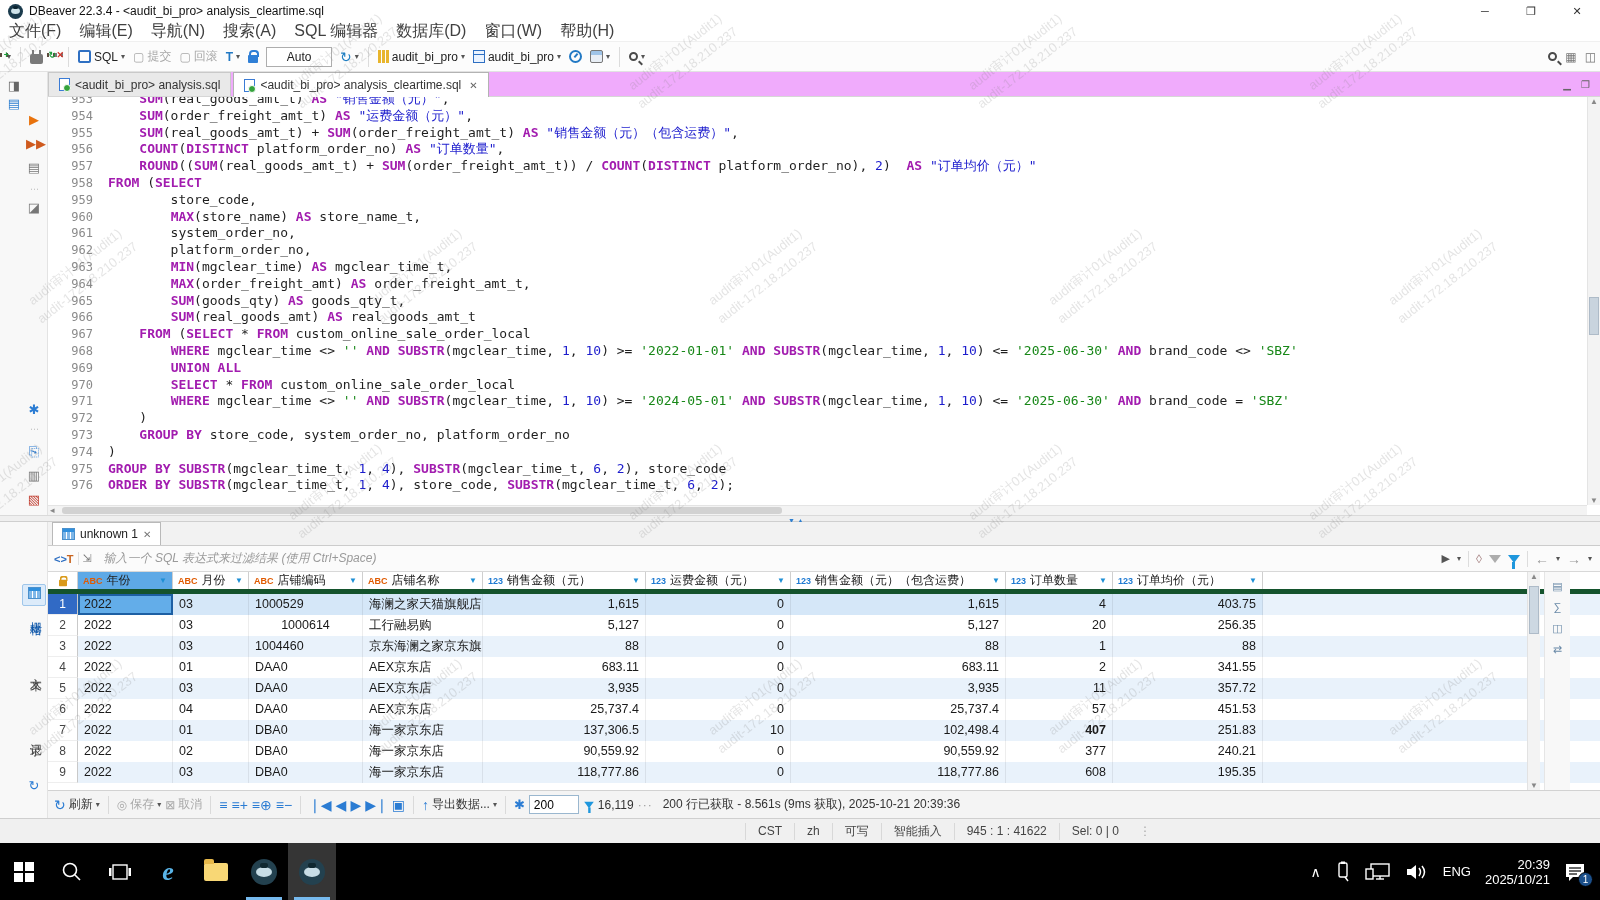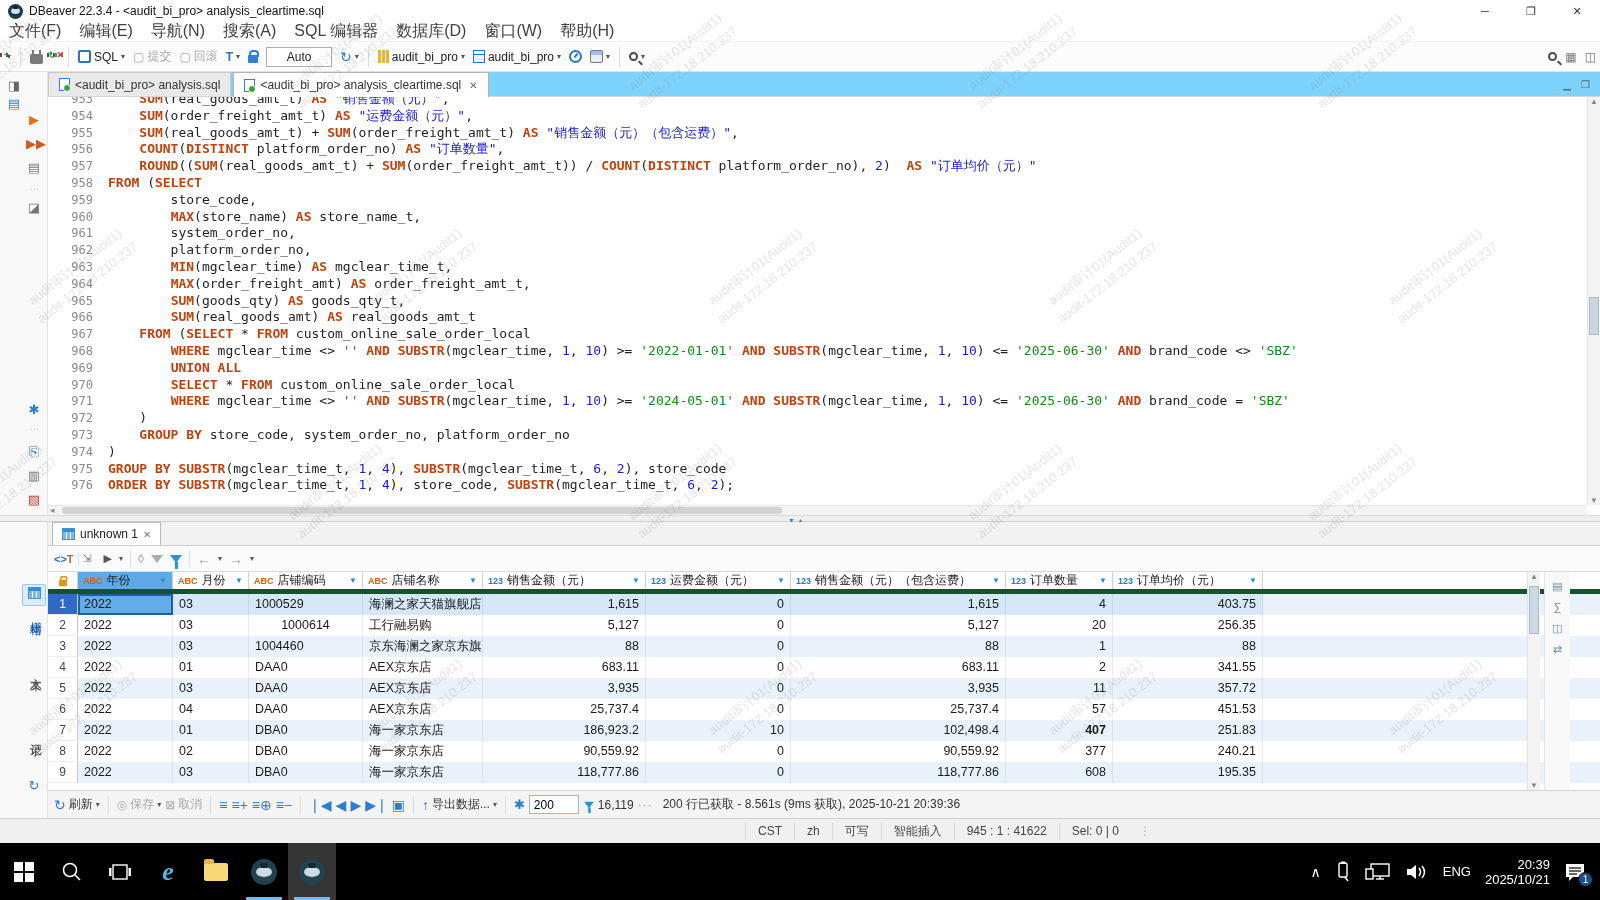--- a/index.html
+++ b/index.html
@@ -38,21 +38,21 @@
   .db-ic i:nth-child(1){height:13px}.db-ic i:nth-child(2){height:13px}.db-ic i:nth-child(3){height:13px}
   .schema-ic{width:12px;height:13px;border:1px solid #2e6fc2;background:#eaf3ff;position:relative}
   .schema-ic::before{content:"";position:absolute;left:0;top:3px;right:0;height:1px;background:#2e6fc2}
   .gauge-ic{width:13px;height:13px;border:2px solid #2279c4;border-radius:50%;position:relative}
   .gauge-ic::before{content:"";position:absolute;left:4px;top:1px;width:2px;height:5px;background:#2279c4;transform:rotate(40deg)}
   .net-ic{width:13px;height:13px;border:1px solid #777;border-radius:2px;background:linear-gradient(#9fc4e8 40%,#e8eef5 40%)}
   .mag{width:9px;height:9px;border:2px solid #4a4a4a;border-radius:50%;position:relative}
   .mag::after{content:"";position:absolute;width:5px;height:2px;background:#4a4a4a;left:7px;top:8px;transform:rotate(45deg)}
 
   
-  .tabrow{position:absolute;left:48px;top:72px;right:0;height:25px;background:#7dd3fc;border-bottom:1px solid #d6d6d6;display:flex;align-items:flex-end}
+  .tabrow{position:absolute;left:48px;top:72px;right:0;height:25px;background:#f0abfc;border-bottom:1px solid #d6d6d6;display:flex;align-items:flex-end}
   .etab{display:flex;align-items:center;gap:5px;height:24px;padding:0 10px;font-size:12px;color:#333;background:#e9e9e9;border:1px solid #c9c9c9;border-bottom:none;margin-right:2px}
   .etab.active{background:#fff;height:25px;margin-bottom:-1px;border-color:#b3b3b3}
   .sqlfile-ic{width:11px;height:13px;background:#fff;border:1px solid #3a7bd5;position:relative}
   .sqlfile-ic::after{content:"";position:absolute;right:-2px;bottom:-2px;width:6px;height:6px;border-radius:50%;background:#35a33c;border:1px solid #fff}
   .etab .close{font-size:10px;color:#666;margin-left:3px}
   .tab-winctrl{margin-left:auto;display:flex;gap:10px;padding:0 10px;color:#666;font-size:10px;align-self:center}
 
   
   .leftrail{position:absolute;left:0;top:72px;width:48px;height:746px;background:#f8f8f8;border-right:1px solid #e3e3e3;font-size:13px}
   .rail-ic{position:absolute;left:26px;width:16px;height:16px;text-align:center;line-height:16px;color:#666}
@@ -65,21 +65,21 @@
     repeating-linear-gradient(90deg,#7fb7e8 0 3px,#fff 3px 4px),
     #cfe6f8;border:1px solid #4a90cc}
   .rail-hl{position:absolute;left:22px;width:24px;height:22px;background:#dcebfa;border:1px solid #9fc6ea;border-radius:2px}
 
   
   .editor{position:absolute;left:48px;top:97px;right:0;height:418px;background:#fff;overflow:hidden}
   .code{position:absolute;left:0;top:-6px;right:13px;font-family:"DejaVu Sans Mono",monospace;font-size:13px;line-height:16.8px;white-space:pre}
   .cl{display:flex}
   .ln{flex:0 0 54px;text-align:right;padding-right:9px;color:#8a8a8a;font-size:12px}
   .ct{padding-left:6px;color:#1f1f1f}
-  .tk-k{color:#c2410c;font-weight:bold}
+  .tk-k{color:#a21caf;font-weight:bold}
   .tk-n{color:#1c1ccd}
   .tk-q{color:#1c1ccd}
   .tk-s{color:#178717}
   .tk-t{color:#1f1f1f}
   .e-vscroll{position:absolute;right:0;top:0;width:13px;bottom:10px;background:#f3f3f3;border-left:1px solid #e4e4e4}
   .e-vscroll .thumb{position:absolute;left:1px;right:1px;top:200px;height:38px;background:#c9d4de;border:1px solid #aebbc8}
   .e-vscroll .ar{position:absolute;left:0;width:12px;text-align:center;font-size:8px;color:#888}
   .e-hscroll{position:absolute;left:0;bottom:0;right:13px;height:10px;background:#f3f3f3;border-top:1px solid #e4e4e4}
   .e-hscroll .thumb{position:absolute;top:1px;height:7px;left:14px;width:720px;background:#d2d2d2;border-radius:3px}
   .e-hscroll .ar{position:absolute;left:2px;top:-1px;font-size:9px;color:#888}
@@ -338,20 +338,21 @@
       <div class="rtabs">
         <div class="rtab">
           <span class="grid-ic"></span>
           <span>unknown 1</span>
           <span class="close" style="color:#777;font-size:10px">✕</span>
         </div>
       </div>
       <div class="filterbar">
         <span class="fb-ico"><b>&lt;&gt;</b>T</span>
         <div class="fb-expand">⇲</div>
+        <div class="fb-ph">输入一个 SQL 表达式来过滤结果 (使用 Ctrl+Space)</div>
         <div class="fb-right">
           <span class="play">▶</span>
             <span class="caret">▾</span>
           <span style="width:1px;height:16px;background:#ddd"></span>
           <span style="color:#a88">◊</span>
           <span class="funnel off"></span>
           <span class="funnel blue"></span>
           <span style="width:1px;height:16px;background:#ddd"></span>
           <span class="nav">←</span>
             <span class="caret">▾</span>
@@ -483,21 +484,21 @@
               <div class="gc r" style="flex: 0 0 215px;">25,737.4</div>
               <div class="gc r" style="flex: 0 0 107px;">57</div>
               <div class="gc r" style="flex: 0 0 150px;">451.53</div>
             </div>
             <div class="grow">
               <div class="gnum">7</div>
               <div class="gc" style="flex: 0 0 95px;">2022</div>
               <div class="gc" style="flex: 0 0 76px;">01</div>
               <div class="gc" style="flex: 0 0 114px;">DBA0</div>
               <div class="gc" style="flex: 0 0 120px;">海一家京东店</div>
-              <div class="gc r" style="flex: 0 0 163px;">186,923.2</div>
+              <div class="gc r" style="flex: 0 0 163px;">137,306.5</div>
               <div class="gc r" style="flex: 0 0 145px;">10</div>
               <div class="gc r" style="flex: 0 0 215px;">102,498.4</div>
               <div class="gc r" style="flex: 0 0 107px; font-weight: bold;">407</div>
               <div class="gc r" style="flex: 0 0 150px;">251.83</div>
             </div>
             <div class="grow">
               <div class="gnum">8</div>
               <div class="gc" style="flex: 0 0 95px;">2022</div>
               <div class="gc" style="flex: 0 0 76px;">02</div>
               <div class="gc" style="flex: 0 0 114px;">DBA0</div>

